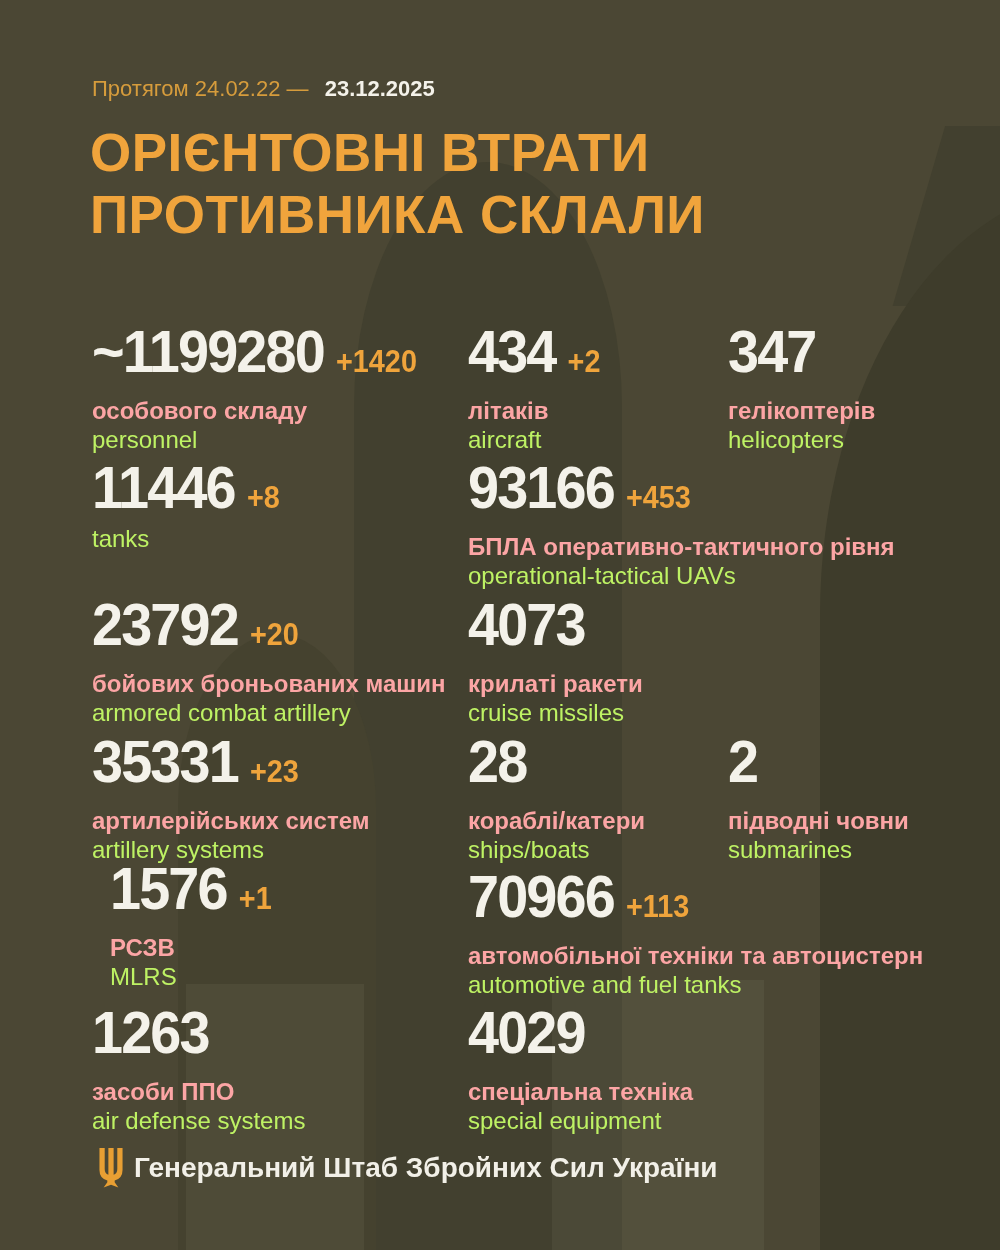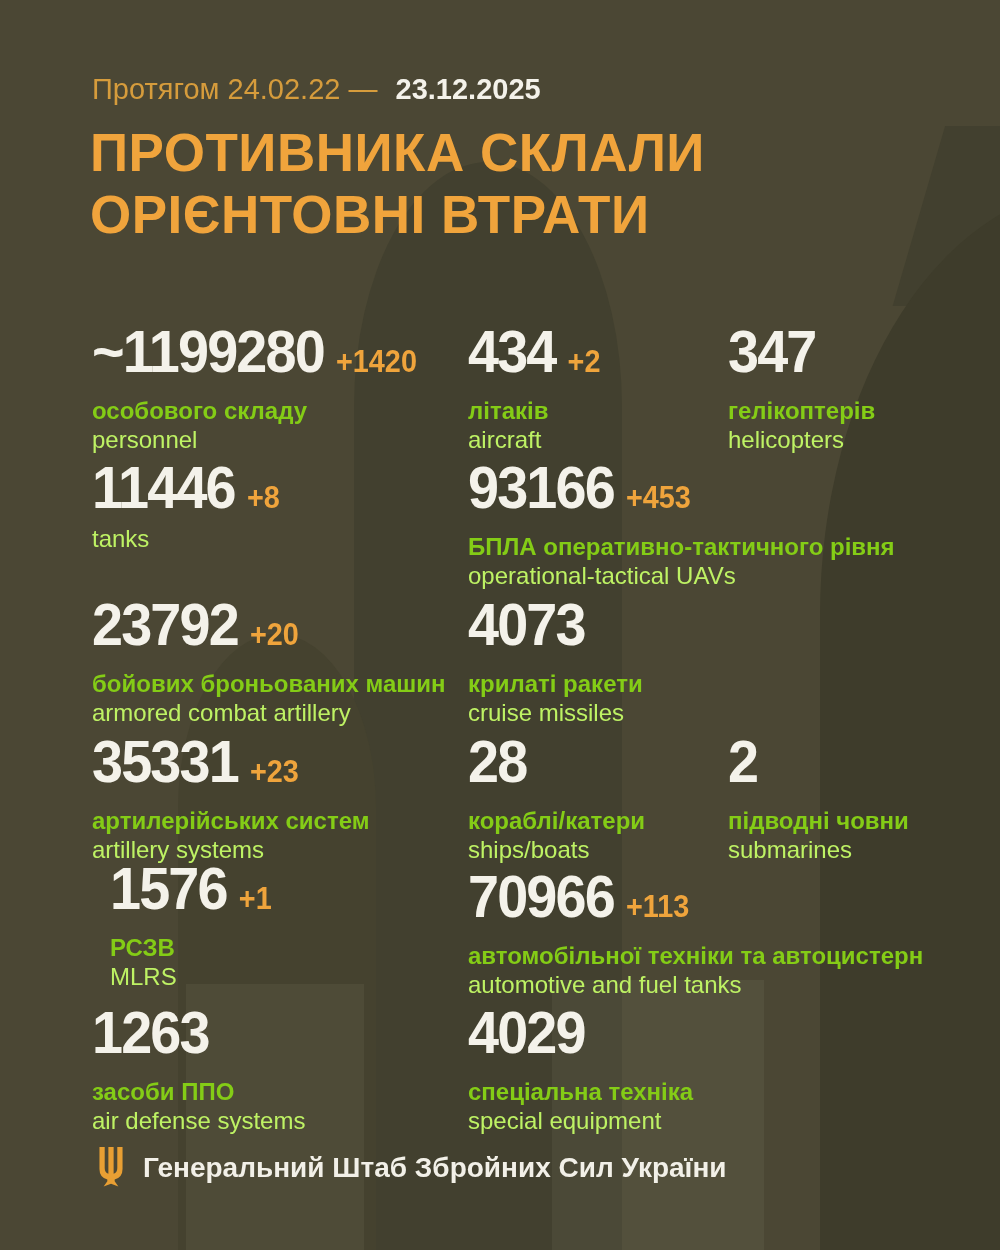--- a/index.html
+++ b/index.html
@@ -31,21 +31,21 @@
     background:#45422F;
     border-radius:99px 99px 0 0 / 175px 175px 0 0;
   }
   .case-block { background:rgba(240,230,200,0.055); }
   .case-left  { left:186px; top:984px; width:178px; height:266px; }
   .case-mid   { left:552px; top:980px; width:212px; height:270px; }
 
   
   .period {
     position:absolute; left:92px; top:72px;
-    font-size:29px; line-height:34px; white-space:nowrap;
+    font-size:22px; line-height:34px; white-space:nowrap;
   }
   .period-prefix { color:#D69C3C; font-weight:400; }
   .period-date   { color:#F4F2EA; font-weight:bold; margin-left:10px; }
 
   .title {
     position:absolute; left:90px; top:122px;
     color:#F0A43C; font-weight:bold;
     font-size:53px; line-height:62px; letter-spacing:0.5px;
     white-space:nowrap;
   }
@@ -57,31 +57,31 @@
     letter-spacing:-2px; line-height:50px;
     transform:scaleX(0.93); transform-origin:0 100%;
     white-space:nowrap;
   }
   .delta {
     font-size:31px; font-weight:bold; color:#EFA43C;
     letter-spacing:0; margin-left:13px;
   }
   .label-ua {
     margin-top:10px; font-size:24px; font-weight:bold;
-    color:#84cc16; line-height:27px;
+    color:#fca5a5; line-height:27px;
   }
   .label-en {
     margin-top:2px; font-size:24px; font-weight:400;
     color:#bef264; line-height:27px;
   }
 
   
   .footer {
     position:absolute; left:96px; top:1146px;
-    display:flex; align-items:flex-start; gap:17px;
+    display:flex; align-items:center; gap:8px;
   }
   .footer-text {
     color:#F2F0E8; font-weight:bold; font-size:28px; line-height:44px;
   }
   .tryzub { display:block; }
 </style>
 </head>
 <body>
 
 <div class="poster">
@@ -92,22 +92,22 @@
   <div class="shape bullet-left"></div>
   <div class="shape case-block case-left"></div>
   <div class="shape case-block case-mid"></div>
 
   <div class="period">
     <span class="period-prefix">Протягом 24.02.22 —</span>
     <span class="period-date">23.12.2025</span>
   </div>
 
   <div class="title">
+    <div>ОРІЄНТОВНІ ВТРАТИ</div>
     <div>ПРОТИВНИКА СКЛАЛИ</div>
-    <div>ОРІЄНТОВНІ ВТРАТИ</div>
   </div>
 
   <div class="cell" style="left:92px; top:327px;">
     <div class="num-line"><span>~1199280</span><span class="delta">+1420</span></div>
     <div class="label-ua">особового складу</div>
     <div class="label-en">personnel</div>
   </div>
   <div class="cell" style="left:468px; top:327px;">
     <div class="num-line"><span>434</span><span class="delta">+2</span></div>
     <div class="label-ua">літаків</div>

